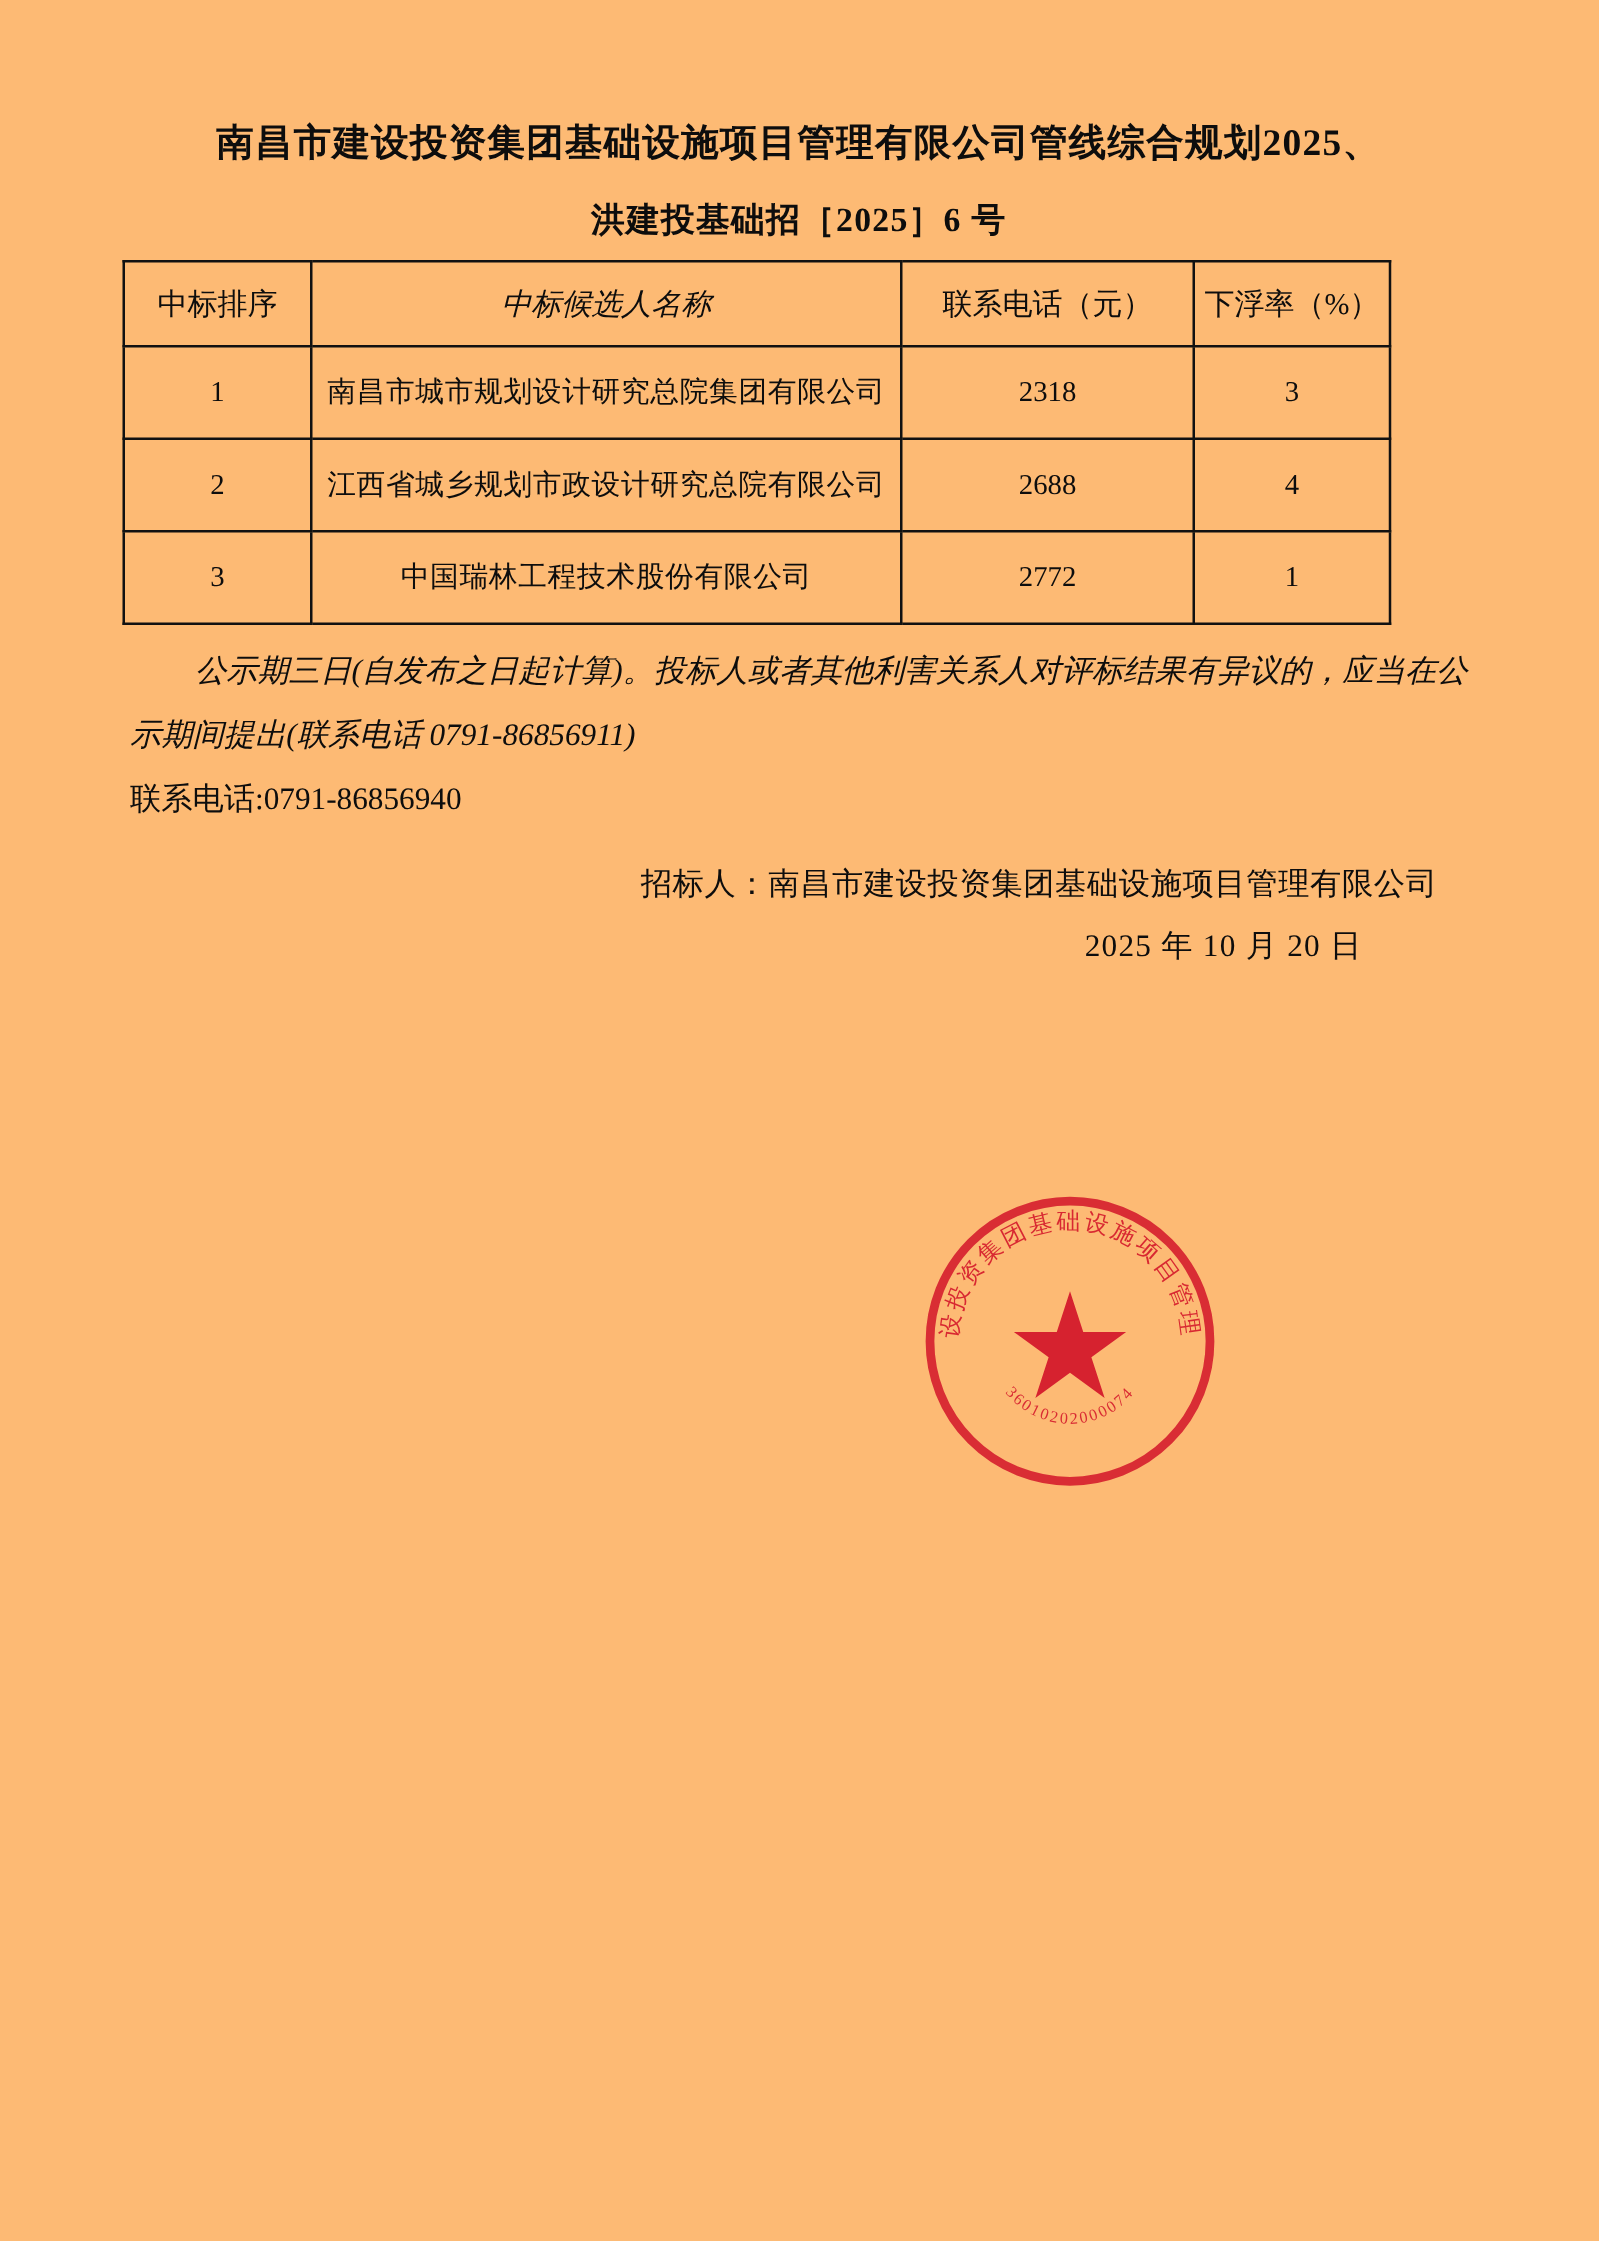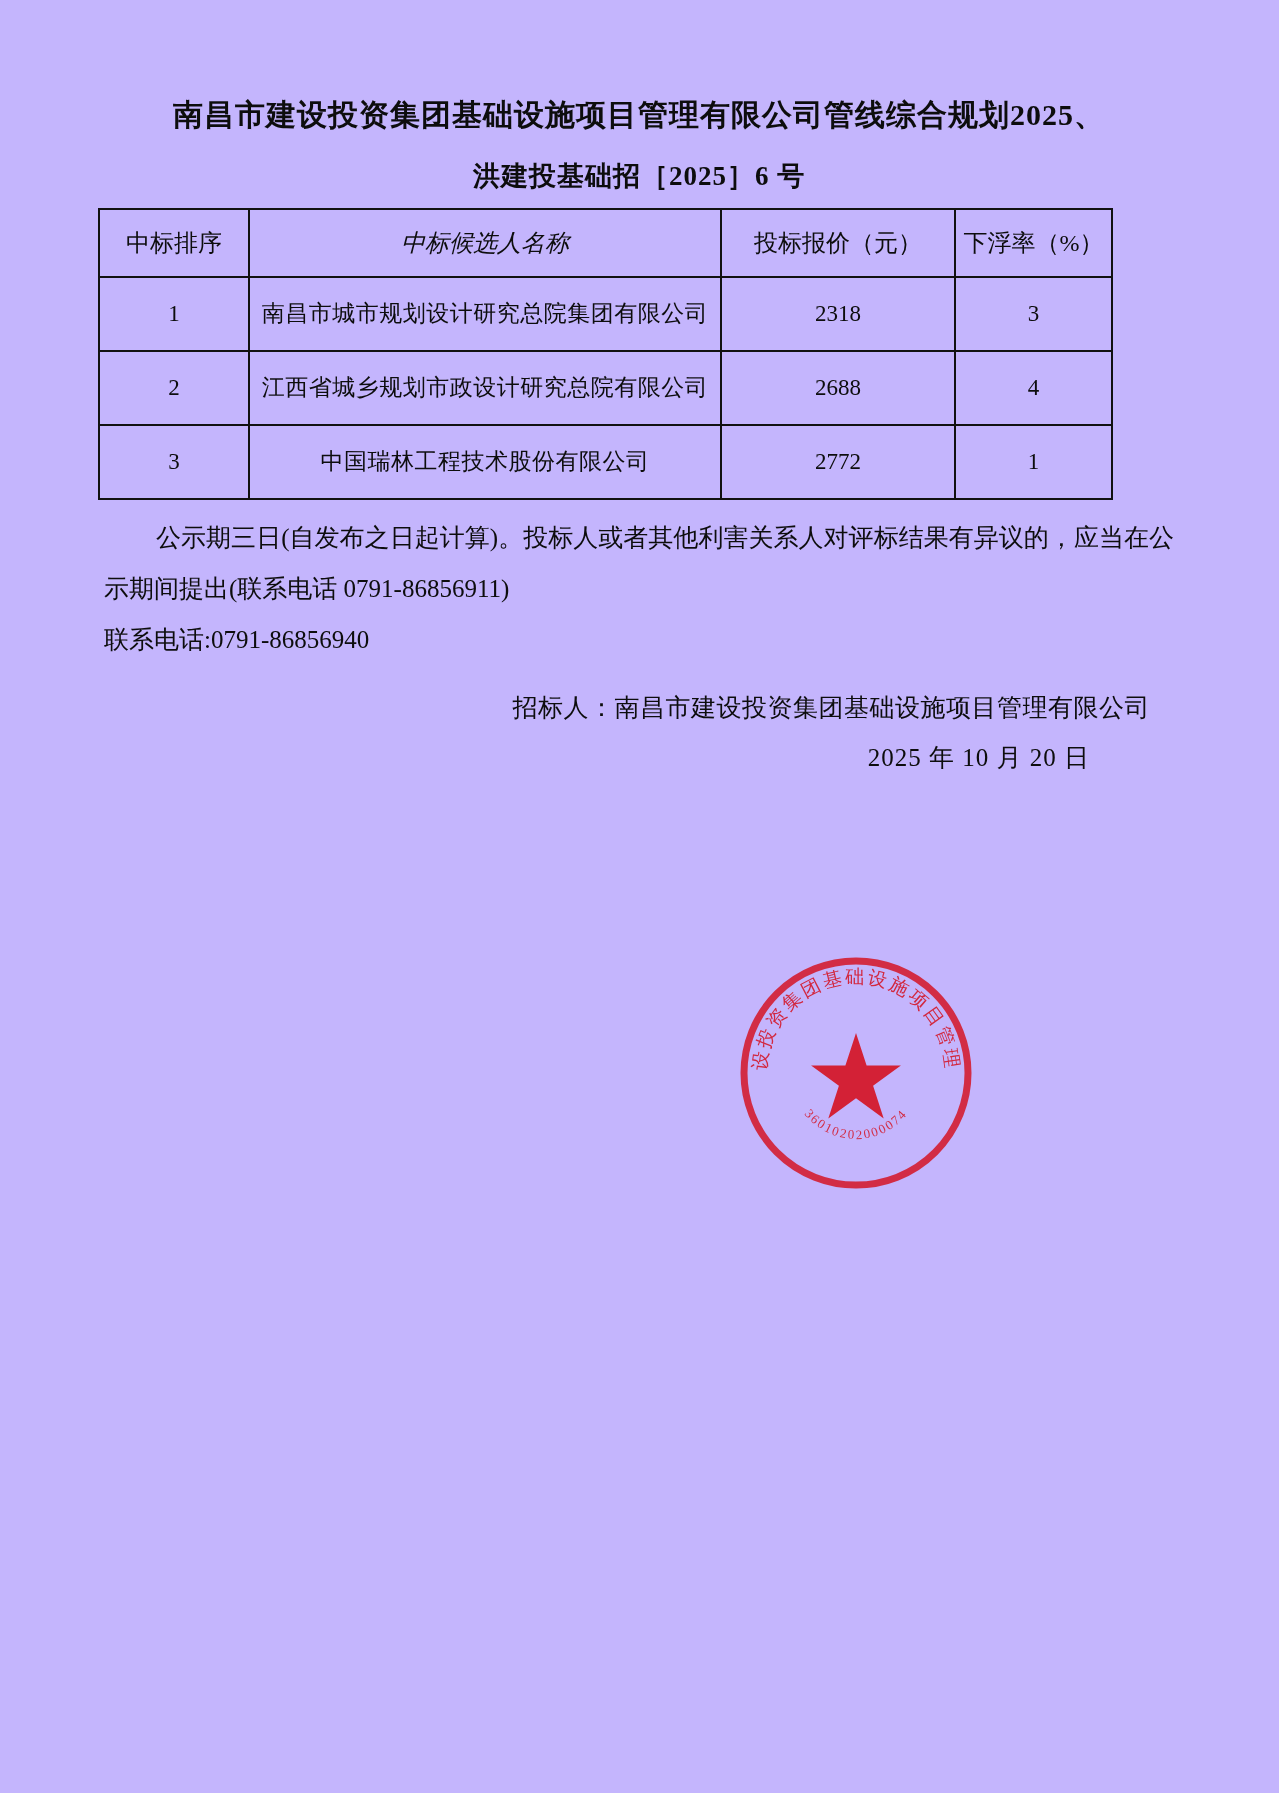--- a/index.html
+++ b/index.html
@@ -13,21 +13,21 @@
     position: relative;
     font-family: "Liberation Serif", "DejaVu Serif", serif;
     color: #0d0d0d;
     overflow: hidden;
   }
   .page {
     position: absolute;
     left: 0; top: 0;
     width: 1279px;
     height: 1793px;
-    background: #c4b5fd;
+    background: #fdba74;
   }
   .content {
     position: absolute;
     left: 104px;
     top: 86px;
     width: 1070px;
   }
   .title-block {
     text-align: center;
   }
@@ -83,20 +83,21 @@
   .cell-name {
     font-size: 23px;
     letter-spacing: 0.5px;
   }
   .after-table {
     margin-top: 12px;
     font-size: 25px;
     line-height: 2.05;
     text-indent: 52px;
     text-align: justify;
+    font-style: italic;
   }
   .line-indent {
     font-size: 25px;
     line-height: 2.05;
     text-indent: 52px;
   }
   .line-noindent {
     font-size: 25px;
     line-height: 2.05;
   }
@@ -133,21 +134,21 @@
       <div class="doc-title">南昌市建设投资集团基础设施项目管理有限公司管线综合规划2025、</div>
       <div class="doc-number">洪建投基础招［2025］6 号</div>
     </div>
 
 
     <table class="candidates">
       <thead>
         <tr>
           <td class="col-rank">中标排序</td>
           <td class="col-name">中标候选人名称</td>
-          <td class="col-price">投标报价（元）</td>
+          <td class="col-price">联系电话（元）</td>
           <td class="col-rate">下浮率（%）</td>
         </tr>
       </thead>
       <tbody>
         <tr>
           <td>1</td>
           <td class="cell-name">南昌市城市规划设计研究总院集团有限公司</td>
           <td>2318</td>
           <td>3</td>
         </tr>

